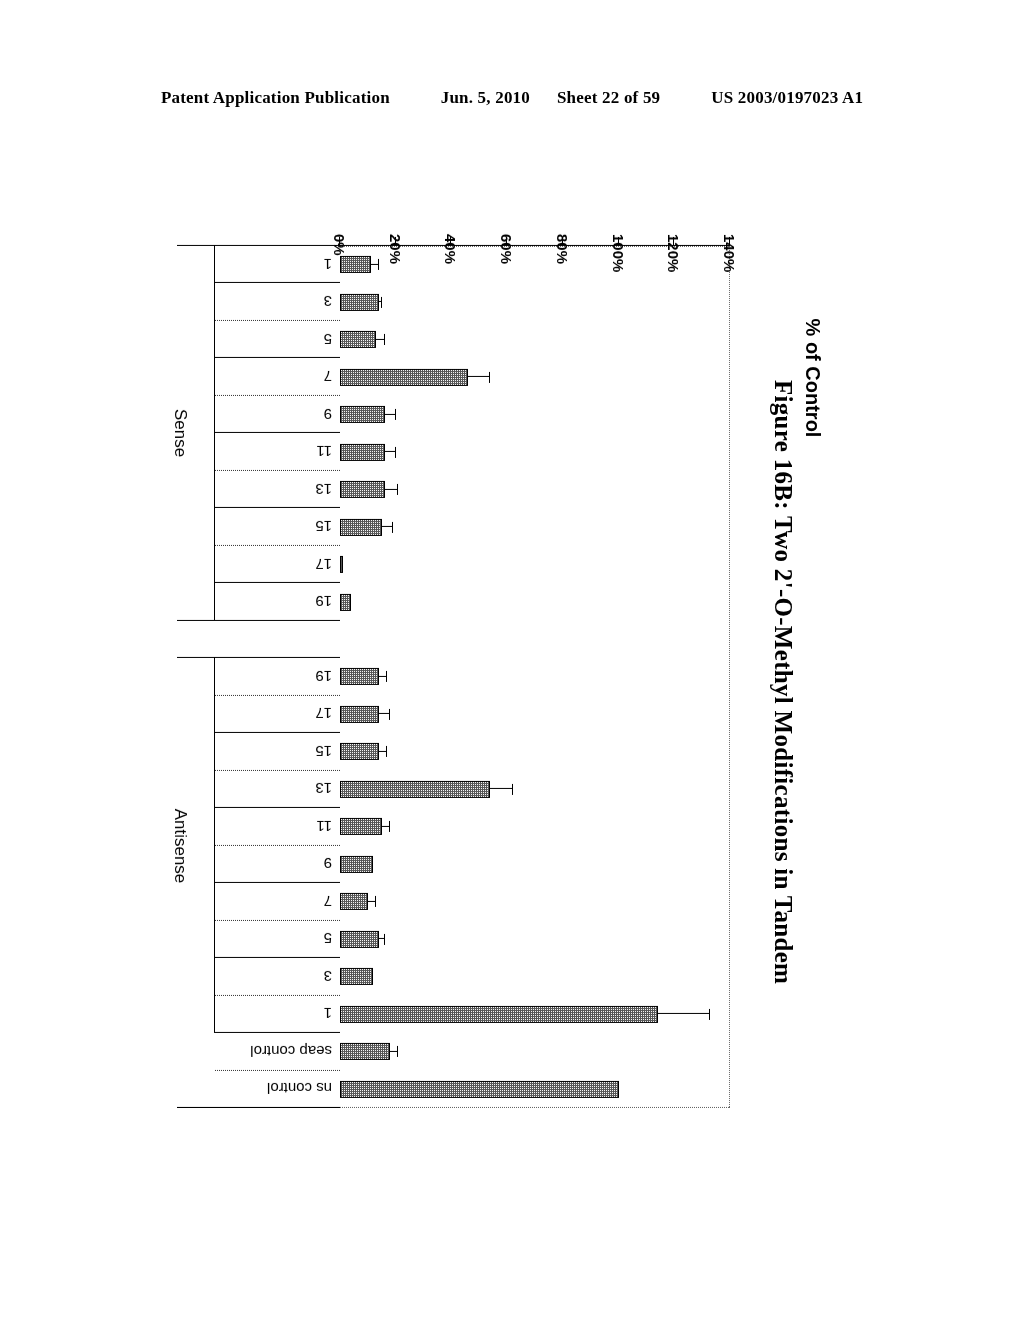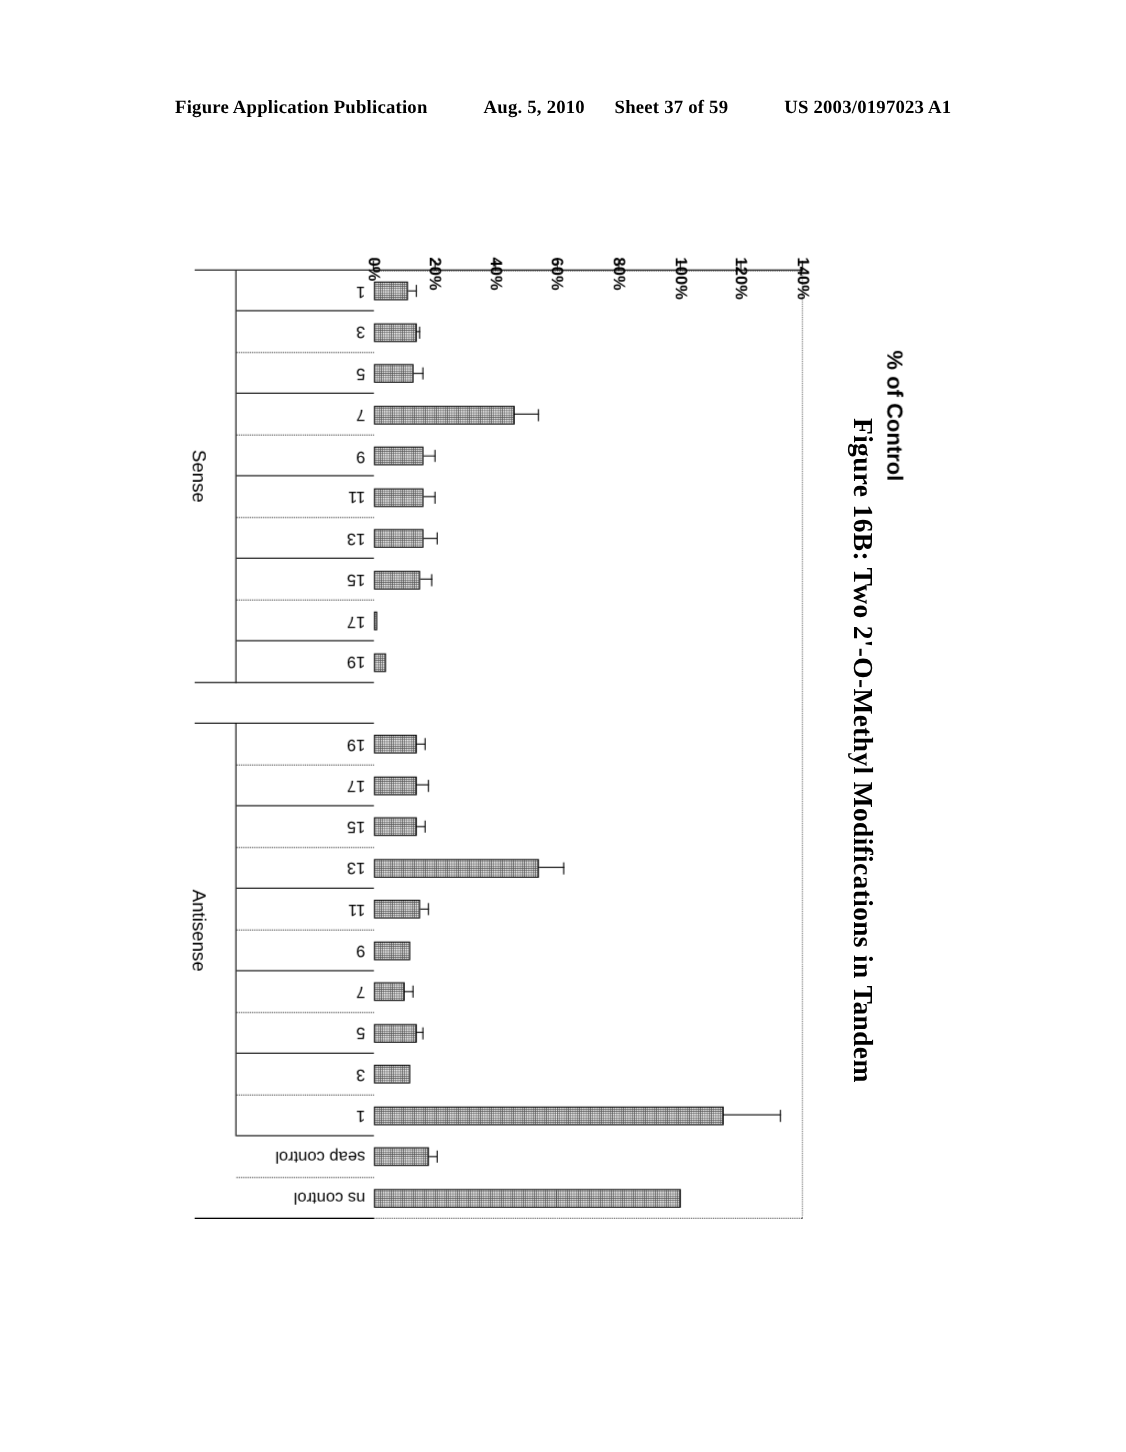--- a/index.html
+++ b/index.html
@@ -66,25 +66,25 @@
         repeating-linear-gradient(0deg,#555 0 1px,transparent 1px 2px),
         repeating-linear-gradient(90deg,#555 0 1px,transparent 1px 2px);
       background-size:2px 2px;}
   .err{position:absolute;height:0;border-top:1.5px solid #000;}
   .errcap{position:absolute;width:0;height:11px;border-left:1.6px solid #000;}
 </style>
 </head>
 <body>
 
 <div class="pat-header">
-  <span>Figure Application Publication</span>
+  <span>Patent Application Publication</span>
   <span class="hd-gap1"></span>
-  <span>Aug. 5, 2010</span>
+  <span>Jun. 5, 2010</span>
   <span class="hd-gap2"></span>
-  <span>Sheet 37 of 59</span>
+  <span>Sheet 22 of 59</span>
   <span class="hd-gap3"></span>
   <span>US 2003/0197023 A1</span>
 </div>
 
 <div class="fig-caption">Figure 16B: Two 2'-O-Methyl Modifications in Tandem</div>
 
 <div id="chart-rot">
   <div id="chart">
 
     <div class="plot"></div>

